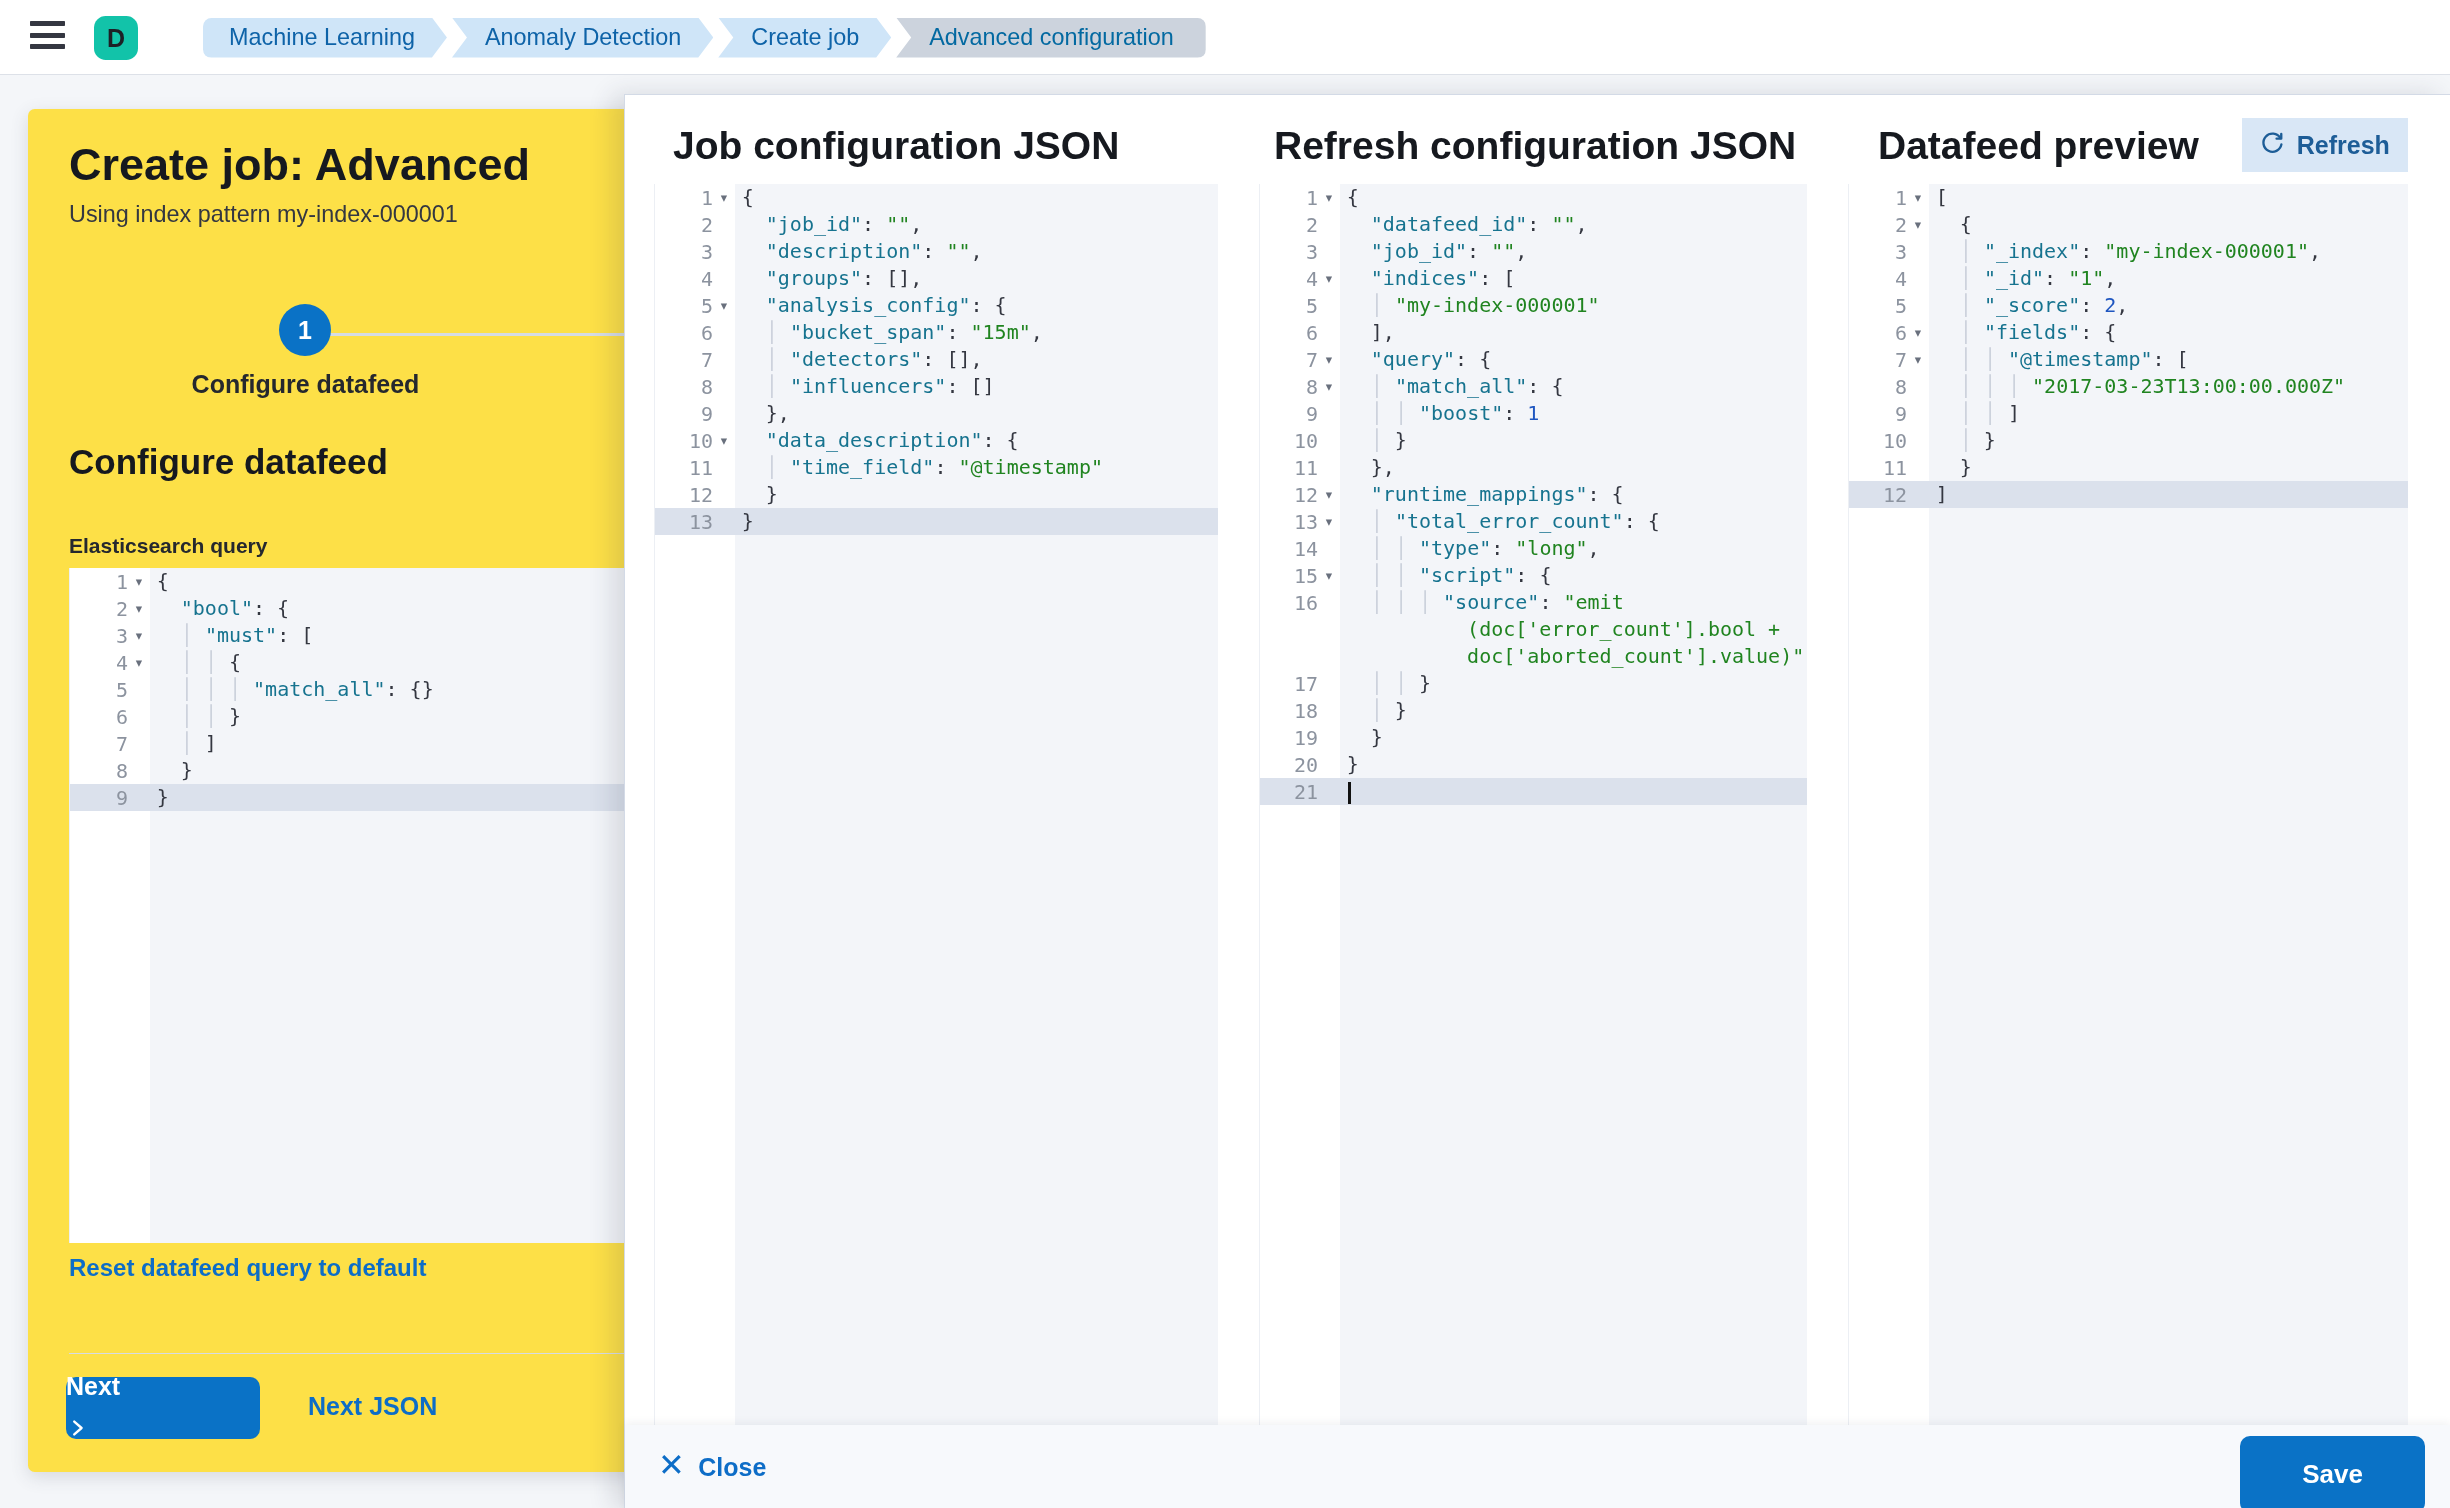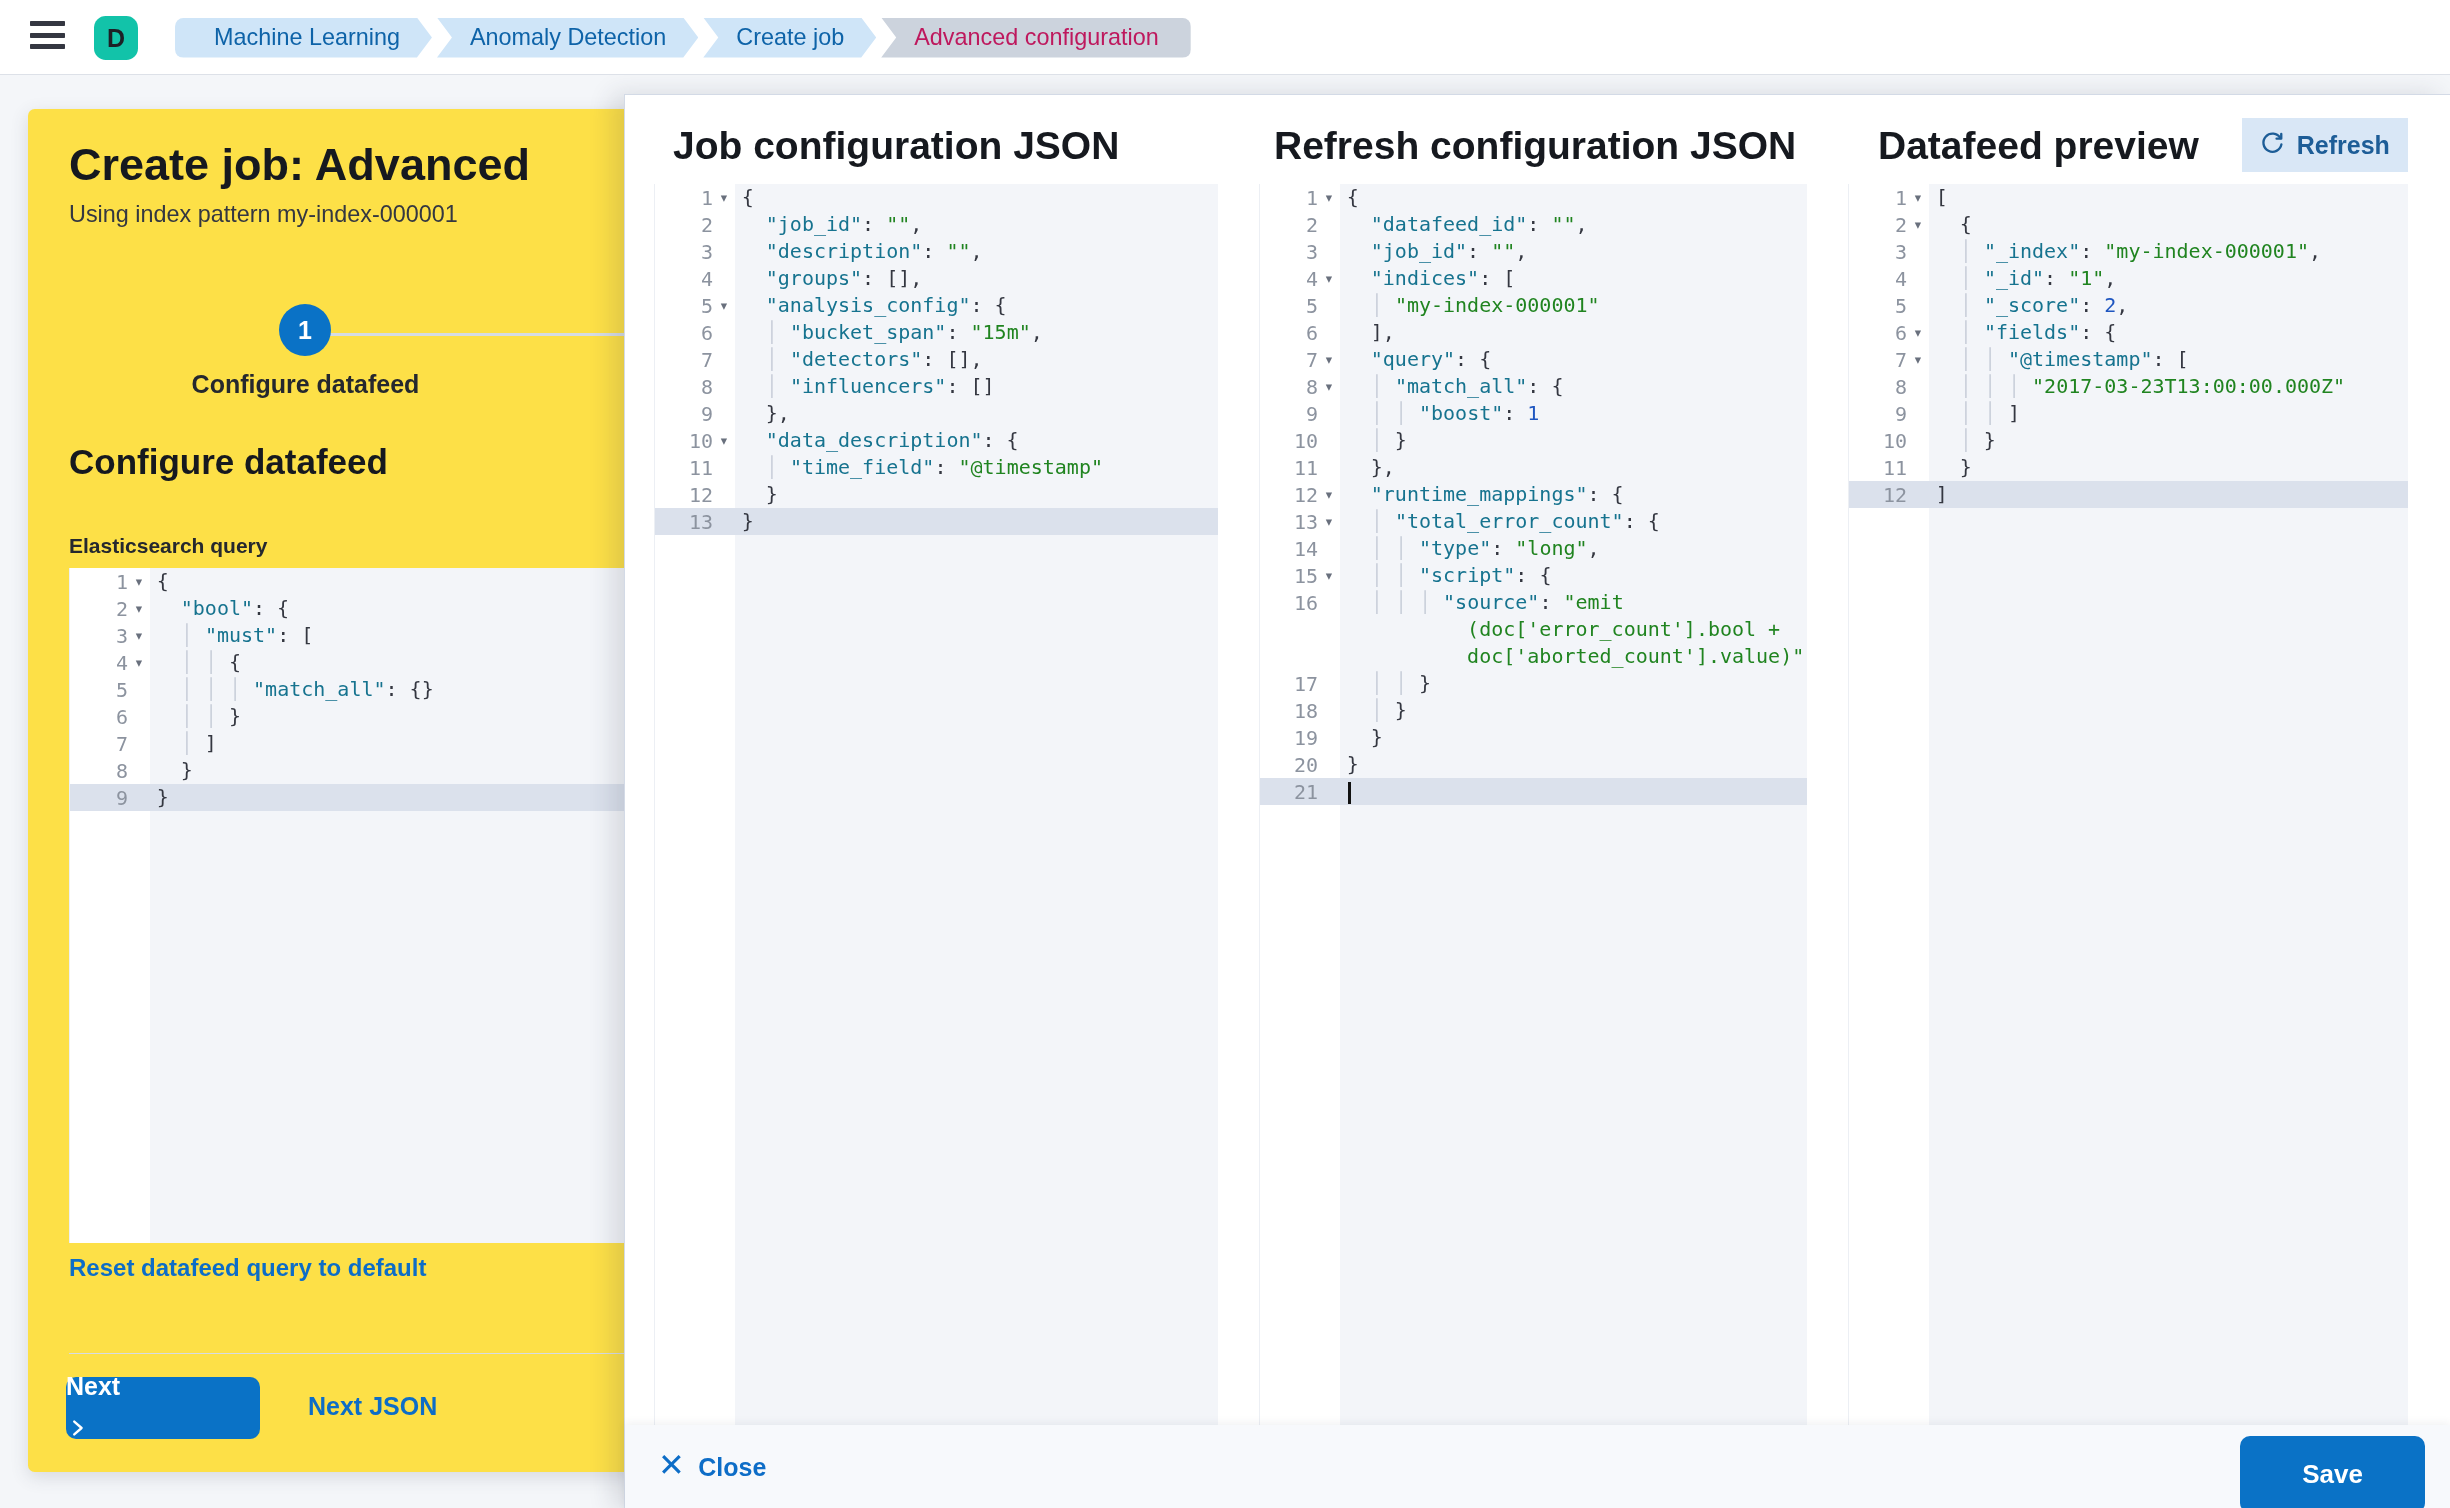--- a/index.html
+++ b/index.html
@@ -14,22 +14,22 @@
   .hamburger i{display:block;height:5px;background:#343741;border-radius:0.8px;margin-bottom:6.7px;}
   .avatar{position:absolute;left:94px;top:16px;width:44px;height:44px;border-radius:11.7px;
           background:#12c3a9;display:flex;align-items:center;justify-content:center;
           font-size:25px;font-weight:600;color:#1d2026;}
   .crumbs{position:absolute;left:175px;top:17.6px;height:40px;display:flex;gap:5px;}
   .chip{height:40px;display:flex;align-items:center;padding:0 32px 0 33px;font-size:23.4px;
         font-weight:500;white-space:nowrap;}
   .chip.blue{background:#cfe5f8;color:#0e63a8;
         clip-path:polygon(0 0,calc(100% - 15px) 0,100% 50%,calc(100% - 15px) 100%,0 100%,15px 50%);}
   .chip.first{clip-path:polygon(0 0,calc(100% - 15px) 0,100% 50%,calc(100% - 15px) 100%,0 100%);
-        border-radius:8.4px 0 0 8.4px;padding-left:39px;}
-  .chip.gray{background:#ccd3dd;color:#be185d;border-radius:0 8.4px 8.4px 0;
+        border-radius:8.4px 0 0 8.4px;padding-left:26px;margin-left:28px;}
+  .chip.gray{background:#ccd3dd;color:#0369a1;border-radius:0 8.4px 8.4px 0;
         clip-path:polygon(0 0,100% 0,100% 100%,0 100%,15px 50%);}
 
   
   .card{position:absolute;left:28px;top:109px;width:609px;height:1363px;background:#fde047;
         border-radius:6.7px;box-shadow:0 5px 18.4px rgba(60,70,90,.16);z-index:10;}
   .wiz-title{position:absolute;left:41px;top:30px;font-size:45px;font-weight:700;color:#16191f;}
   .wiz-sub{position:absolute;left:41px;top:92px;font-size:23.4px;color:#343741;}
   .step-line{position:absolute;left:276px;top:224px;width:332px;height:2.5px;background:#d6dce4;}
   .step-circle{position:absolute;left:251px;top:195px;width:52px;height:52px;border-radius:50%;
         background:#0a72c6;color:#fff;display:flex;align-items:center;justify-content:center;

